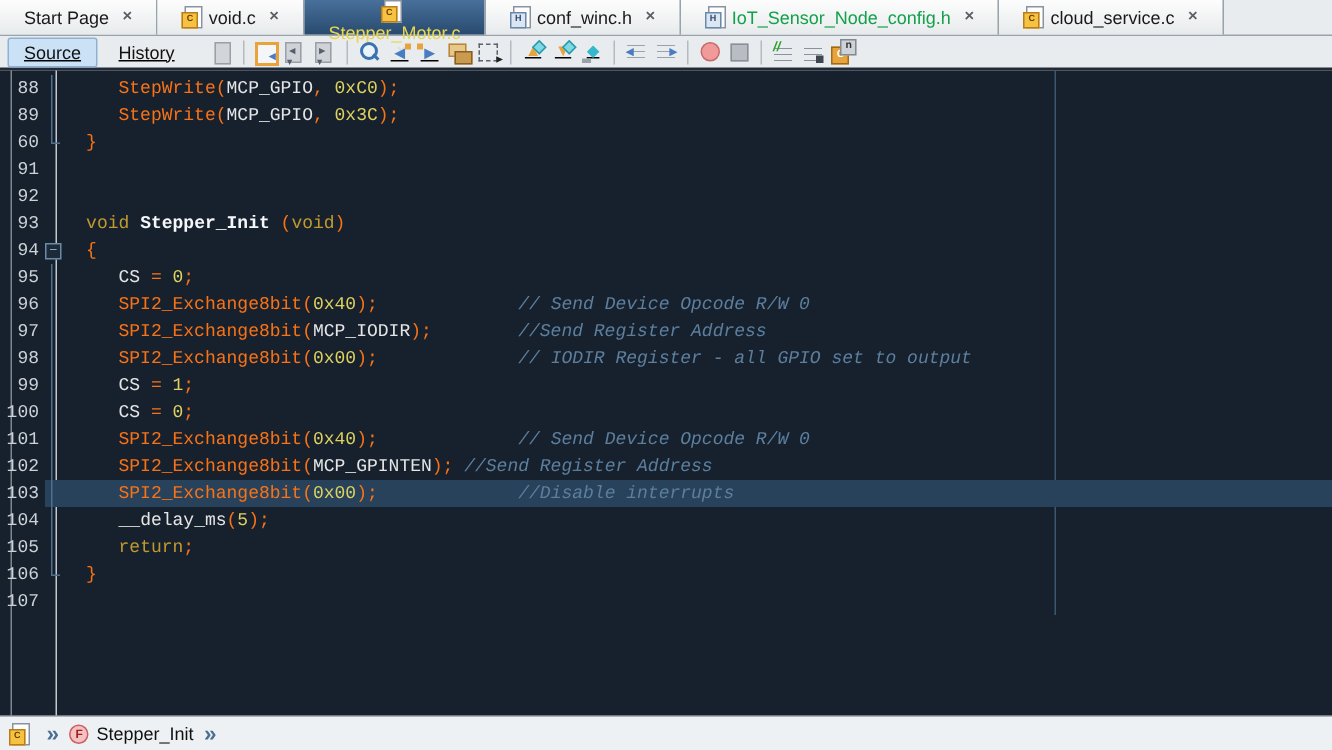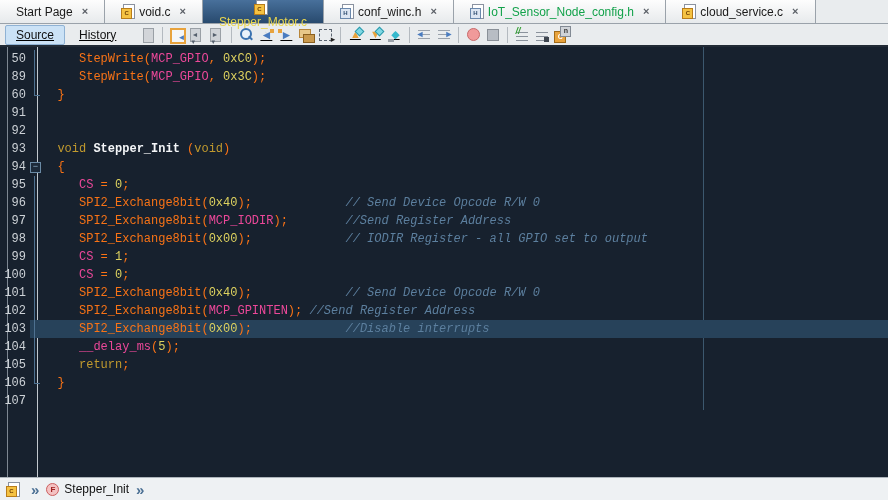--- a/index.html
+++ b/index.html
@@ -117,21 +117,21 @@
   .fold.v::before { content:""; position:absolute; left:4px; top:0; bottom:0;
     width:1px; background:#4e7190; }
   .fold.end::before { content:""; position:absolute; left:4px; top:0; height:9px;
     width:5px; border-left:1px solid #4e7190; border-bottom:1px solid #4e7190; }
   .fold.box::before { content:"−"; position:absolute; left:0; top:4px; width:9px; height:9px;
     line-height:8px; text-align:center; font-size:9px; color:#8fb0c8;
     border:1px solid #6a8aa5; background:#1c2a3a; }
   .code { flex:1; padding-left:3px; }
   .row.cur .fold, .row.cur .code { background:#27425a; }
   .pln { color:#f97316; } .kw { color:#c19a2e; } .num { color:#ded25f; }
-  .mac { color:#ec4899; } .fn { color:#f4f6f8; font-weight:bold; }
+  .mac { color:#e5e5e5; } .fn { color:#f4f6f8; font-weight:bold; }
   .com { color:#5c7f9e; font-style:italic; }
   .anno-line { position:absolute; left:7px; top:0; bottom:0; width:1px;
     background:#aab4bd; opacity:.7; }
   .gutter-line { position:absolute; left:37px; top:0; bottom:0; width:1px; background:#c2c8ce; }
   .margin-line { position:absolute; left:703px; top:0; height:363px; width:1px; background:#3c586e; }
 
   
   #breadcrumb { height:23px; background:#eef1f3; border-top:1px solid #adb4bb;
     display:flex; align-items:center; padding:0 6px; font-size:12px; color:#111; }
   .chev { color:#4a6f93; font-size:15px; font-weight:bold; margin:0 7px; line-height:1; }
@@ -205,21 +205,21 @@
       <span class="tbi i-uncomment-icon"></span>
       <span class="tbi i-toggle-header-source-icon"></span>
     </div>
 </div>
 
 <div id="editor">
   <div class="anno-line"></div>
   <div class="gutter-line"></div>
   <div class="margin-line"></div>
   <div id="code-lines">
-      <div class="row"><span class="ln">50</span><span class="fold v"></span><span class="code"><span class="pln">     StepWrite(</span><span class="mac">MCP_GPIO</span><span class="pln">, </span><span class="num">0xC0</span><span class="pln">);</span></span></div>
+      <div class="row"><span class="ln">88</span><span class="fold v"></span><span class="code"><span class="pln">     StepWrite(</span><span class="mac">MCP_GPIO</span><span class="pln">, </span><span class="num">0xC0</span><span class="pln">);</span></span></div>
       <div class="row"><span class="ln">89</span><span class="fold v"></span><span class="code"><span class="pln">     StepWrite(</span><span class="mac">MCP_GPIO</span><span class="pln">, </span><span class="num">0x3C</span><span class="pln">);</span></span></div>
       <div class="row"><span class="ln">60</span><span class="fold end"></span><span class="code"><span class="pln">  }</span></span></div>
       <div class="row"><span class="ln">91</span><span class="fold none"></span><span class="code"></span></div>
       <div class="row"><span class="ln">92</span><span class="fold none"></span><span class="code"></span></div>
       <div class="row"><span class="ln">93</span><span class="fold none"></span><span class="code"><span class="pln">  </span><span class="kw">void</span><span class="pln"> </span><span class="fn">Stepper_Init</span><span class="pln"> (</span><span class="kw">void</span><span class="pln">)</span></span></div>
       <div class="row"><span class="ln">94</span><span class="fold box"></span><span class="code"><span class="pln">  {</span></span></div>
       <div class="row"><span class="ln">95</span><span class="fold v"></span><span class="code"><span class="pln">     </span><span class="mac">CS</span><span class="pln"> = </span><span class="num">0</span><span class="pln">;</span></span></div>
       <div class="row"><span class="ln">96</span><span class="fold v"></span><span class="code"><span class="pln">     SPI2_Exchange8bit(</span><span class="num">0x40</span><span class="pln">);             </span><span class="com">// Send Device Opcode R/W 0</span></span></div>
       <div class="row"><span class="ln">97</span><span class="fold v"></span><span class="code"><span class="pln">     SPI2_Exchange8bit(</span><span class="mac">MCP_IODIR</span><span class="pln">);        </span><span class="com">//Send Register Address</span></span></div>
       <div class="row"><span class="ln">98</span><span class="fold v"></span><span class="code"><span class="pln">     SPI2_Exchange8bit(</span><span class="num">0x00</span><span class="pln">);             </span><span class="com">// IODIR Register - all GPIO set to output</span></span></div>

